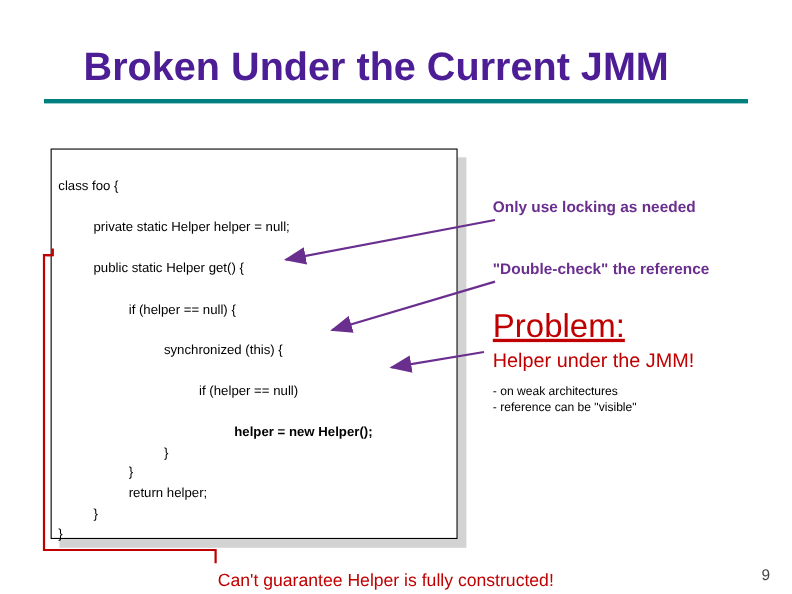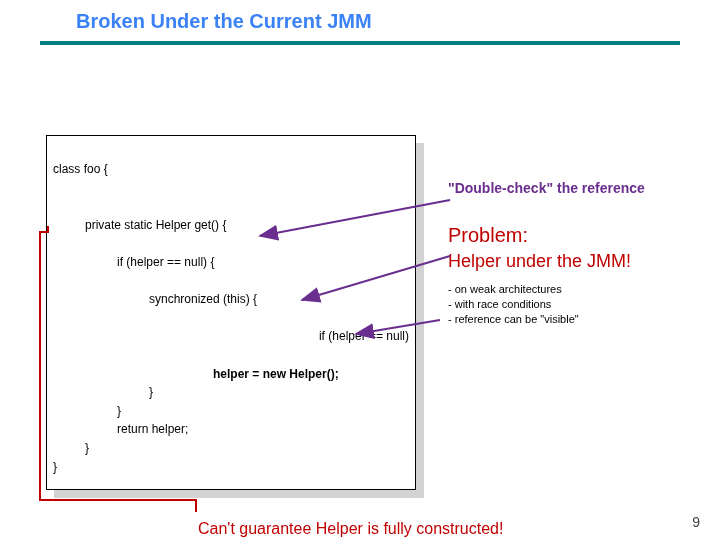--- a/index.html
+++ b/index.html
@@ -5,24 +5,24 @@
   * { box-sizing: border-box; margin: 0; padding: 0; }
   body {
     width: 720px;
     height: 540px;
     background: #fff;
     font-family: "Comic Sans MS", cursive, sans-serif;
     position: relative;
     overflow: hidden;
   }
   .title {
-    font-size: 20px;
+    font-size: 36px;
     font-weight: bold;
-    color: #3b82f6;
-    padding: 10px 0 8px 76px;
+    color: #4c1d95;
+    padding: 40px 0 8px 76px;
   }
   .underline {
     height: 4px;
     background: #008080;
     margin: 0 40px 0 40px;
   }
   .code-box-shadow {
     position: absolute;
     left: 54px;
     top: 143px;
@@ -39,32 +39,32 @@
     background: #fff;
     border: 1px solid #000;
     padding: 24px 6px;
     font-size: 12px;
     line-height: 1.55;
   }
   .code-box .line { white-space: pre; }
   .i1 { padding-left: 32px; }
   .i2 { padding-left: 64px; }
   .i3 { padding-left: 96px; }
-  .i4 { padding-left: 128px; text-align: right; }
+  .i4 { padding-left: 128px; }
   .i5 { padding-left: 160px; font-weight: bold; }
   .annotations {
     position: absolute;
     left: 448px;
     top: 180px;
     width: 270px;
     font-size: 14px;
   }
   .ann1 { color: #6a2e8f; font-weight: bold; margin-bottom: 40px; }
   .ann2 { color: #6a2e8f; font-weight: bold; margin-bottom: 28px; }
-  .prob-h { color: #c00000; font-size: 20px; margin-bottom: 4px; }
+  .prob-h { color: #c00000; font-size: 30px; margin-bottom: 4px; text-decoration: underline; }
   .prob-sub { color: #c00000; font-size: 18px; margin-bottom: 10px; }
   .bullets { color: #000; font-size: 11px; line-height: 1.35; }
   .bullets div { white-space: pre; }
   .footnote {
     position: absolute;
     left: 198px;
     top: 520px;
     font-size: 16px;
     color: #c00000;
   }
@@ -85,44 +85,45 @@
 </head>
 <body>
 
 <div class="title">Broken Under the Current JMM</div>
 <div class="underline"></div>
 
 <div class="code-box-shadow"></div>
 <div class="code-box">
   <div class="line">class foo {</div>
   <div class="line">&nbsp;</div>
+  <div class="line i1">private static Helper helper = null;</div>
   <div class="line">&nbsp;</div>
-  <div class="line i1">private static Helper get() {</div>
+  <div class="line i1">public static Helper get() {</div>
   <div class="line">&nbsp;</div>
   <div class="line i2">if (helper == null) {</div>
   <div class="line">&nbsp;</div>
   <div class="line i3">synchronized (this) {</div>
   <div class="line">&nbsp;</div>
   <div class="line i4">if (helper == null)</div>
   <div class="line">&nbsp;</div>
   <div class="line i5">helper = new Helper();</div>
   <div class="line i3">}</div>
   <div class="line i2">}</div>
   <div class="line i2">return helper;</div>
   <div class="line i1">}</div>
   <div class="line">}</div>
 </div>
 
 <div class="annotations">
+  <div class="ann1">Only use locking as needed</div>
   <div class="ann2">"Double-check" the reference</div>
   <div class="prob-h">Problem:</div>
   <div class="prob-sub">Helper under the JMM!</div>
   <div class="bullets">
     <div>- on weak architectures</div>
-    <div>- with race conditions</div>
     <div>- reference can be "visible"</div>
   </div>
 </div>
 
 <div class="footnote">Can't guarantee Helper is fully constructed!</div>
 <div class="pagenum">9</div>
 
 <svg class="overlay">
   <defs>
     <marker id="ah" markerWidth="10" markerHeight="8" refX="9" refY="4" orient="auto">

